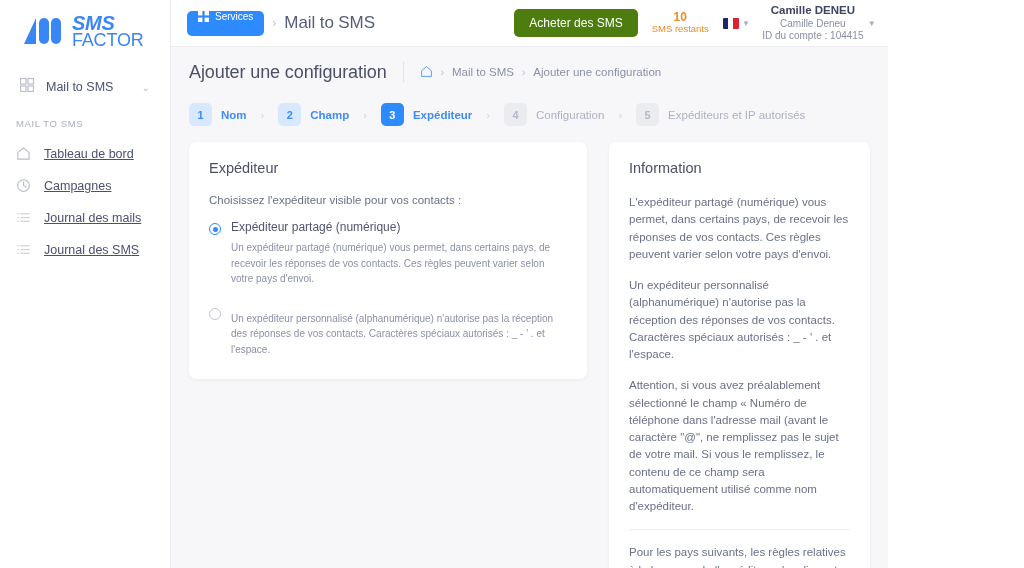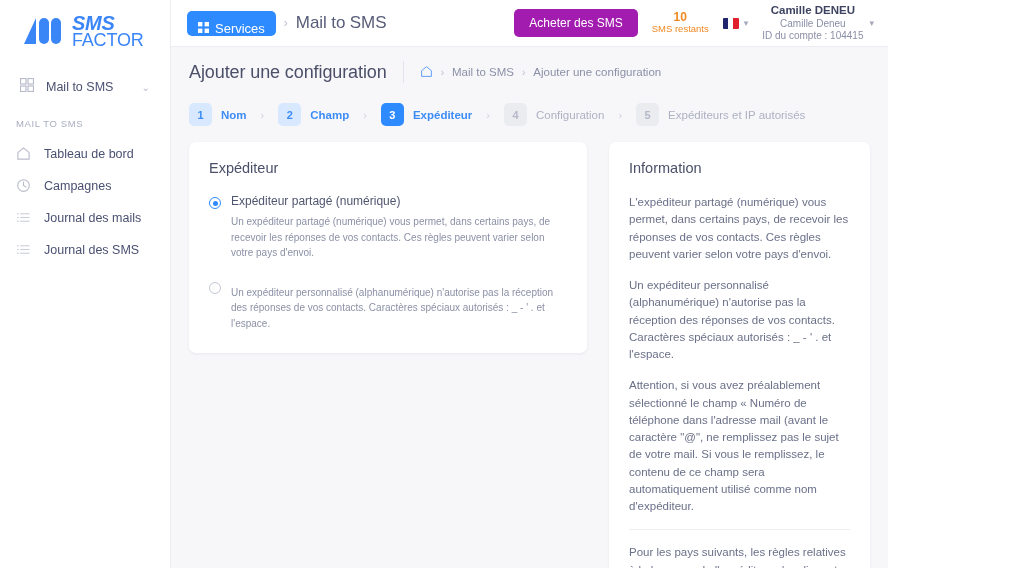--- a/index.html
+++ b/index.html
@@ -54,49 +54,50 @@
     padding: 16px 0 8px 16px;
   }
 
   .nav-item {
     display: flex; align-items: center;
     height: 31px; margin: 1px 8px;
     padding: 0 8px;
     border-radius: 16px;
     cursor: pointer;
     color: #4a5070;
+    text-decoration: underline;
   }
   .nav-item .ic { flex: 0 0 17px; margin-right: 11px; display: flex; align-items: center; }
   .nav-item .txt { font-size: 12.5px; }
   .nav-item.active { background: #2e8bff; color: #ffffff; }
   .nav-item.active .txt { color: #ffffff; }
 
   
   .main { flex: 1; display: flex; flex-direction: column; height: 568px; background: #f7f7fa; }
 
   .topbar {
     height: 47px; background: #ffffff;
     border-bottom: 1px solid #ececf1;
     display: flex; align-items: center;
     padding: 0 14px 0 16px;
     flex: 0 0 47px;
   }
   .services-btn {
     background: #2e8bff; color: #fff;
     border: none; border-radius: 5px;
     height: 25px; padding: 0 11px;
-    font-size: 13px; font-family: inherit;
-    display: flex; align-items: flex-end; gap: 6px;
+    font-size: 10px; font-family: inherit;
+    display: flex; align-items: flex-start; gap: 6px;
     cursor: pointer;
   }
   .bc-sep { color: #bfc3d2; font-size: 12px; margin: 0 8px; }
   .top-title { font-size: 17px; color: #575d78; letter-spacing: -0.1px; }
   .topbar-right { margin-left: auto; display: flex; align-items: center; gap: 14px; }
   .buy-btn {
-    background: #a21caf; color: #fff; border: none; border-radius: 5px;
+    background: #4d7c0f; color: #fff; border: none; border-radius: 5px;
     height: 28px; padding: 0 15px; font-size: 12px; font-family: inherit; cursor: pointer;
   }
   .sms-credits { text-align: center; line-height: 1.15; }
   .sms-credits .num { font-size: 12px; font-weight: bold; color: #f08a24; display: block; }
   .sms-credits .lbl { font-size: 9.5px; color: #f08a24; display: block; }
   .lang-sel { display: flex; align-items: center; gap: 5px; cursor: pointer; }
   .flag { width: 16px; height: 11px; display: inline-block; position: relative; border-radius: 1px; overflow: hidden; }
   .flag i { position: absolute; top: 0; height: 100%; width: 33.34%; display: block; }
   .flag .f1 { left: 0; background: #20256e; }
   .flag .f2 { left: 33.33%; background: #ffffff; }
@@ -361,20 +362,21 @@
       <div class="step todo">
         <span class="bx">5</span>
         <span class="nm">Expéditeurs et IP autorisés</span>
       </div>
     </div>
 
     <div class="content">
 
       <section class="card card-left">
         <h2>Expéditeur</h2>
+        <div class="lead">Choisissez l'expéditeur visible pour vos contacts :</div>
 
         <div class="radio-row">
           <span class="rdo on"></span>
           <span>
             <span class="rlbl">Expéditeur partagé (numérique)</span>
             <span class="rdesc">Un expéditeur partagé (numérique) vous permet, dans certains pays, de recevoir les réponses de vos contacts. Ces règles peuvent varier selon votre pays d'envoi.</span>
           </span>
         </div>
 
         <div class="radio-row">

